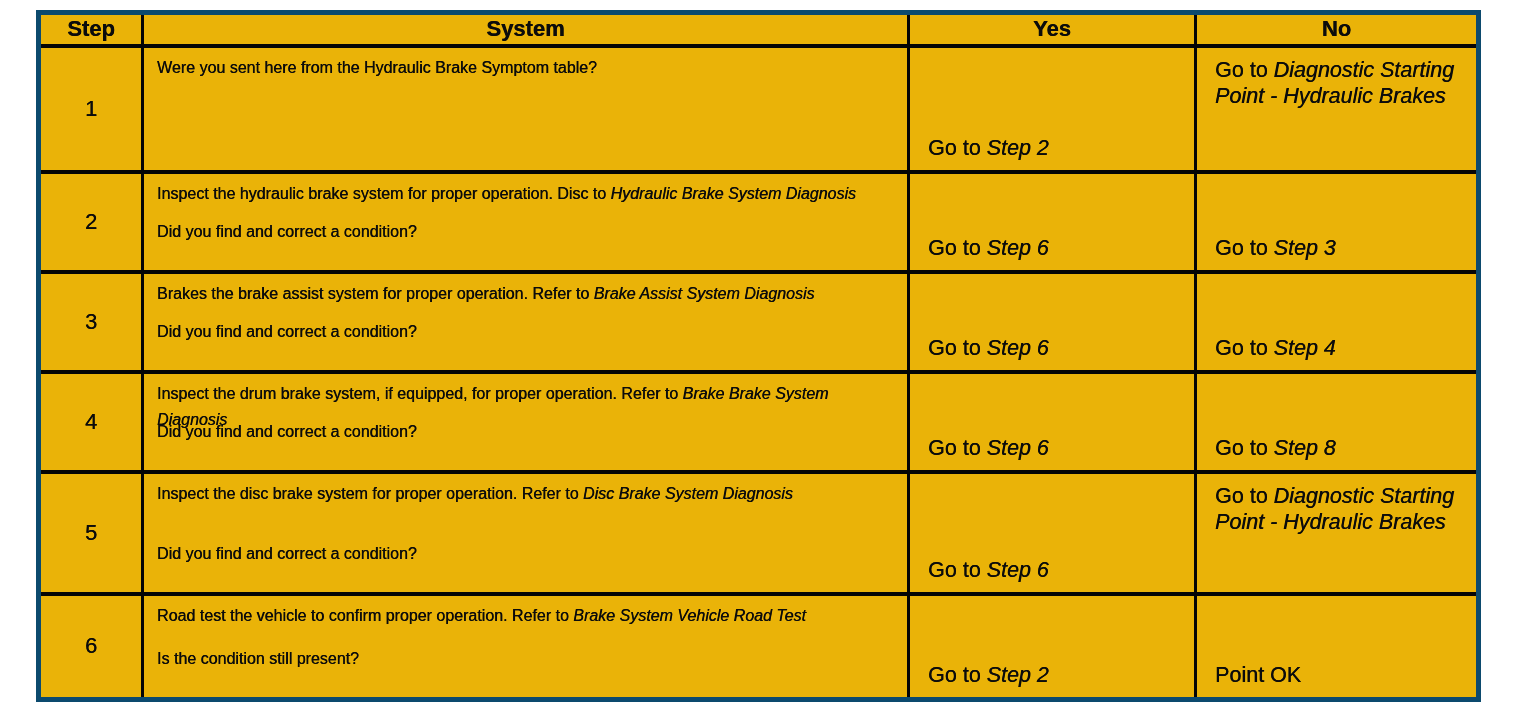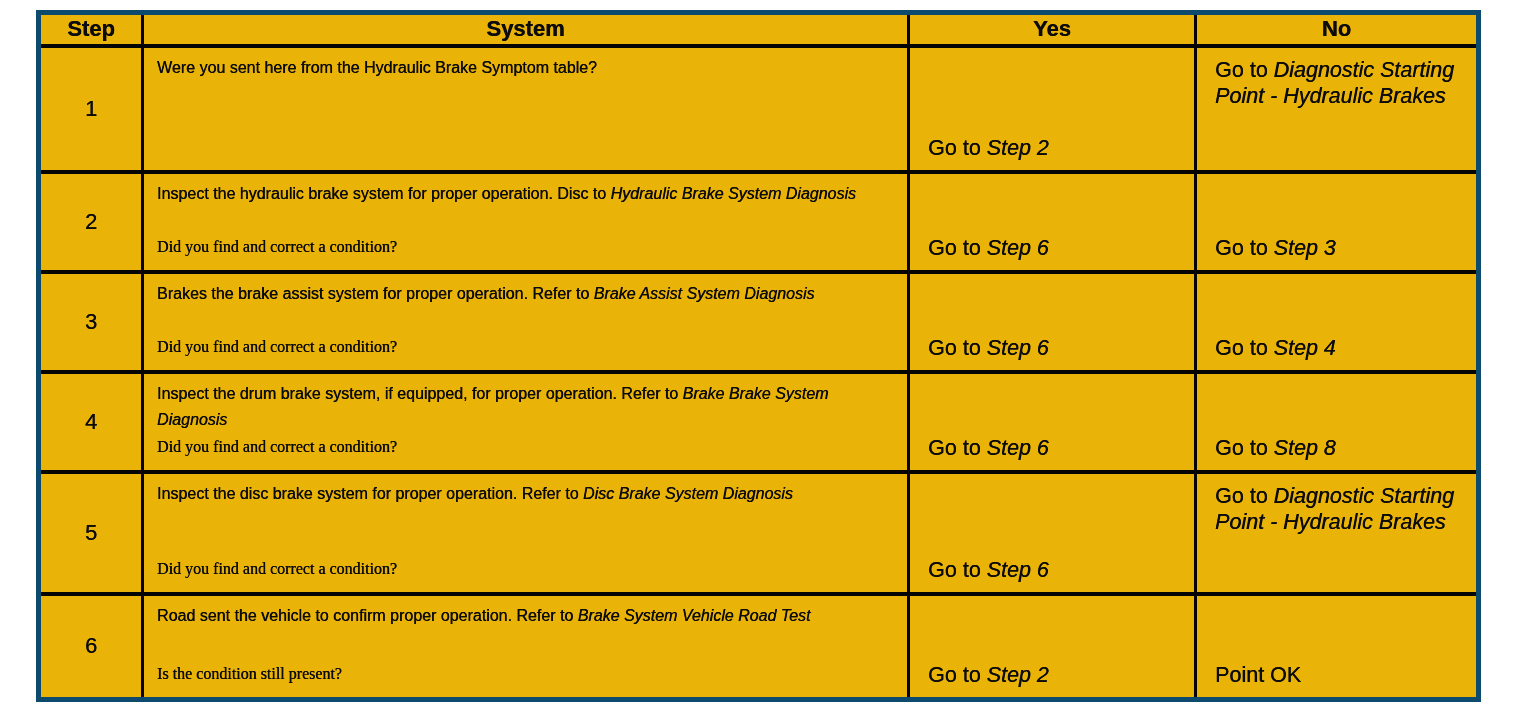--- a/index.html
+++ b/index.html
@@ -55,24 +55,23 @@
     font-size: 16px;
   }
   .action-sentence {
     padding: 7px 16px 0 13px;
     line-height: 26px;
     text-align: left;
   }
   .action-question {
     position: absolute;
     left: 13px;
-    bottom: 11px;
+    bottom: 26px;
     line-height: 25px;
     white-space: nowrap;
-    font-family: Liberation Serif, serif;
   }
   td.cell-yes, td.cell-no {
     text-align: left;
     font-size: 21.5px;
     padding: 9px 18px 9px 18px;
   }
   td.va-bottom { vertical-align: bottom; }
   td.va-top    { vertical-align: top; }
   .cell-text   { line-height: 26px; }
   .it          { font-style: italic; }
@@ -157,21 +156,21 @@
           <td class="cell-yes va-bottom">
             <div class="cell-text"><span>Go to </span><span class="it">Step 6</span></div>
           </td>
           <td class="cell-no va-top">
             <div class="cell-text"><span>Go to </span><span class="it">Diagnostic Starting Point - Hydraulic Brakes</span></div>
           </td>
         </tr>
         <tr style="height: 106px;">
           <td class="cell-step">6</td>
           <td class="cell-action">
-            <div class="action-sentence"><span>Road sent the vehicle to confirm proper operation. Refer to </span><span class="it">Brake System Vehicle Road Test</span></div>
+            <div class="action-sentence"><span>Road test the vehicle to confirm proper operation. Refer to </span><span class="it">Brake System Vehicle Road Test</span></div>
             <div class="action-question">Is the condition still present?</div>
           </td>
           <td class="cell-yes va-bottom">
             <div class="cell-text"><span>Go to </span><span class="it">Step 2</span></div>
           </td>
           <td class="cell-no va-bottom">
             <div class="cell-text"><span>Point OK</span></div>
           </td>
         </tr>
       </tbody>

